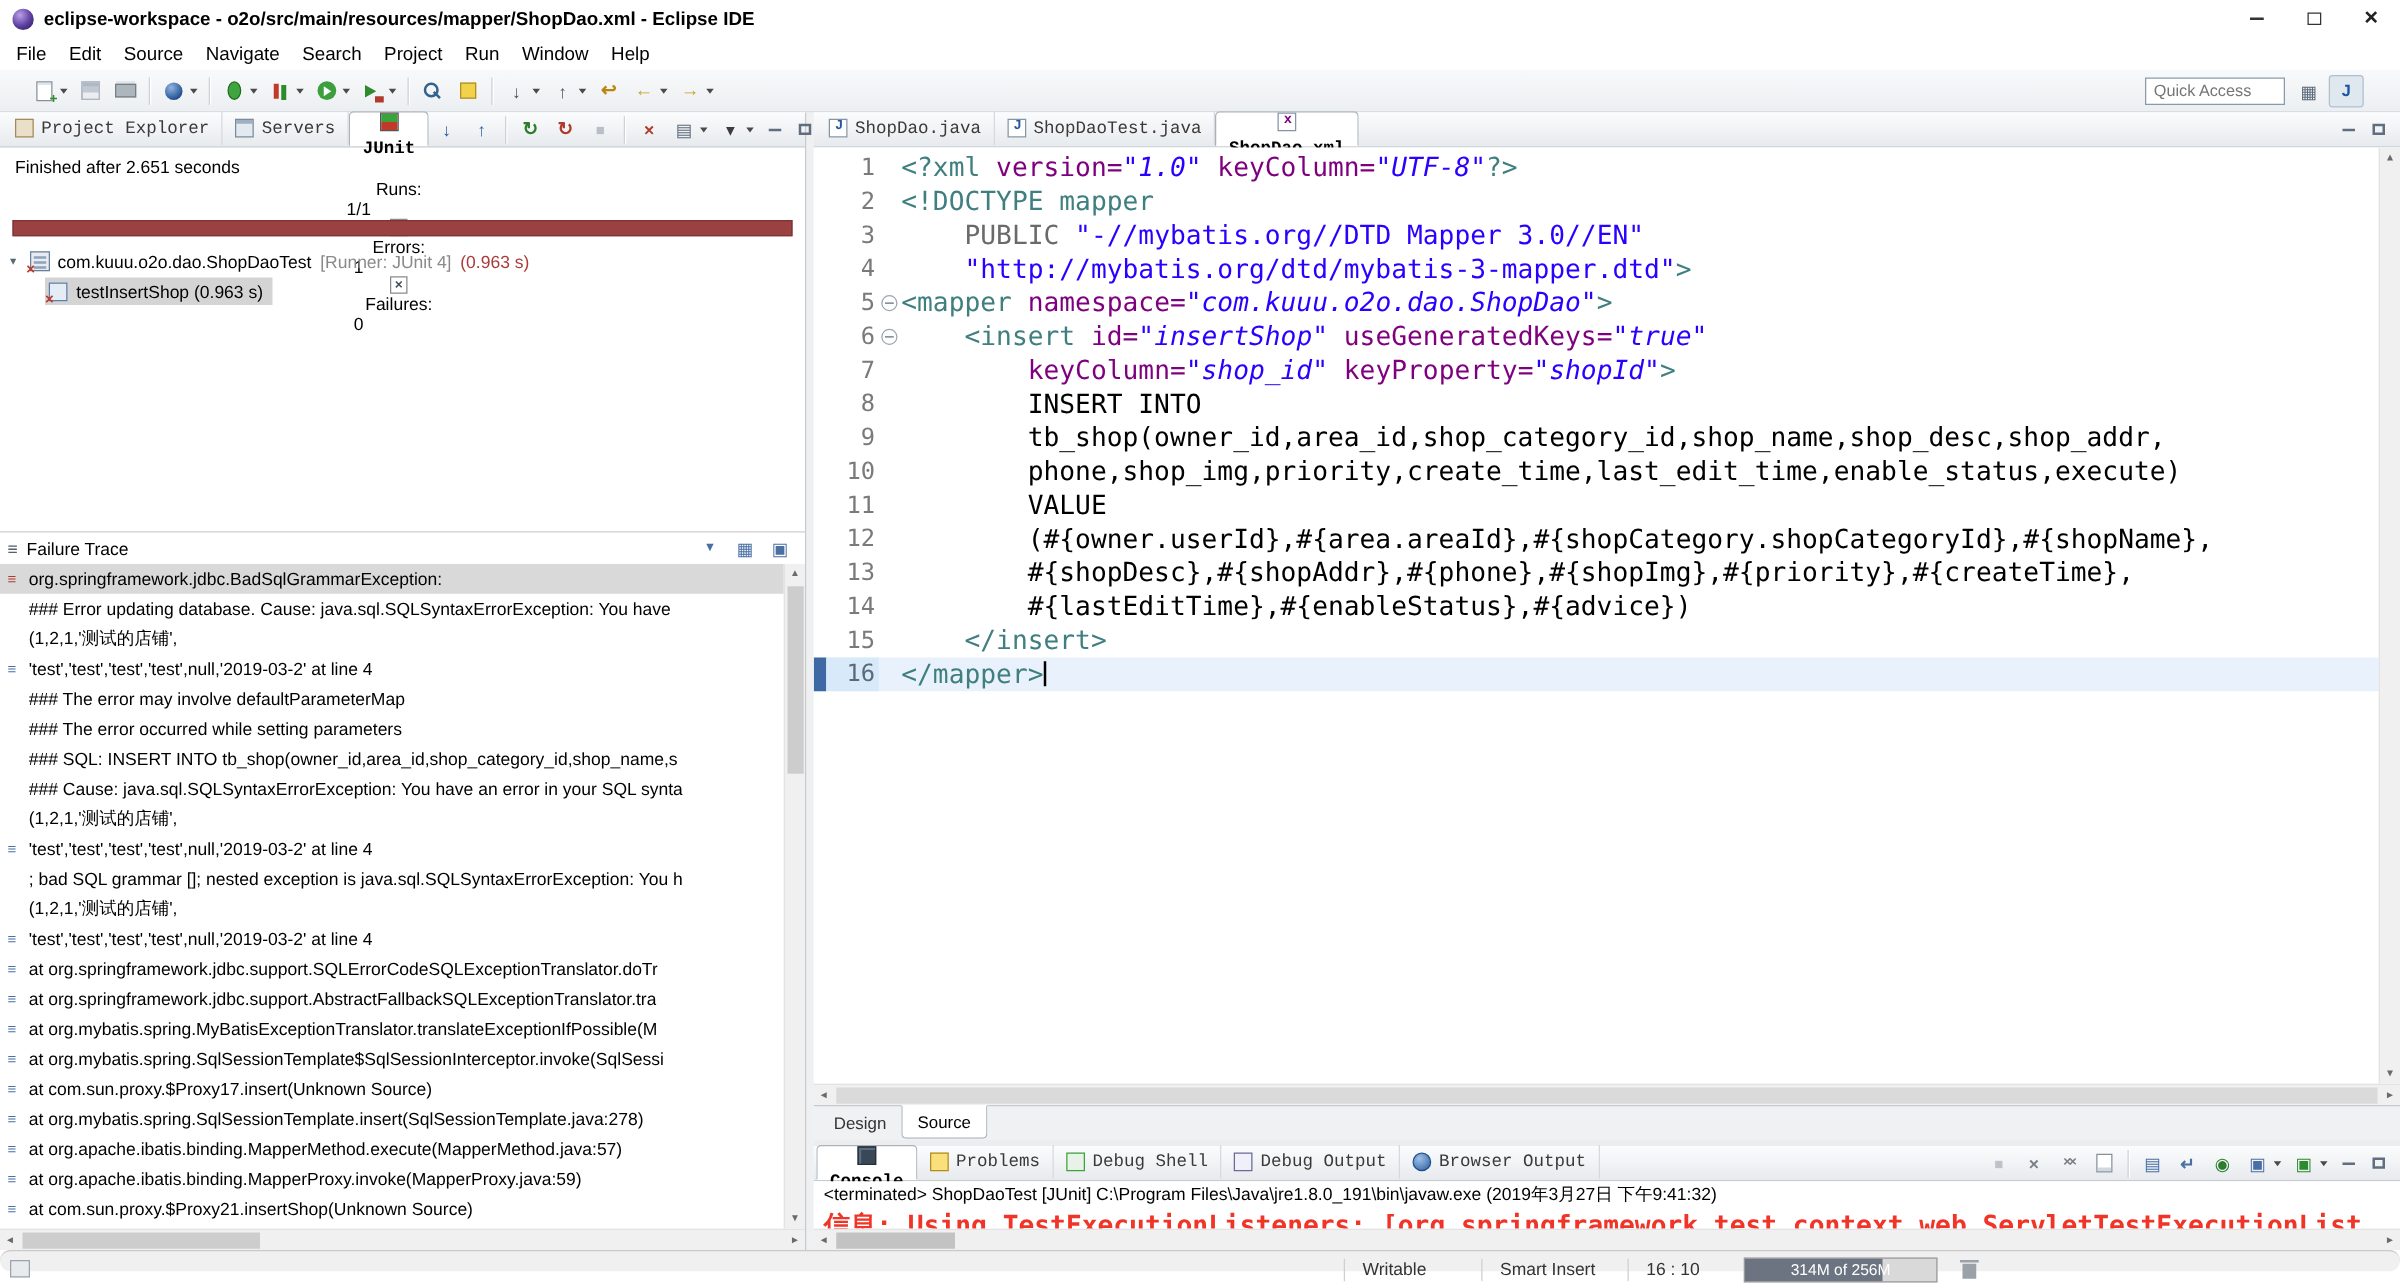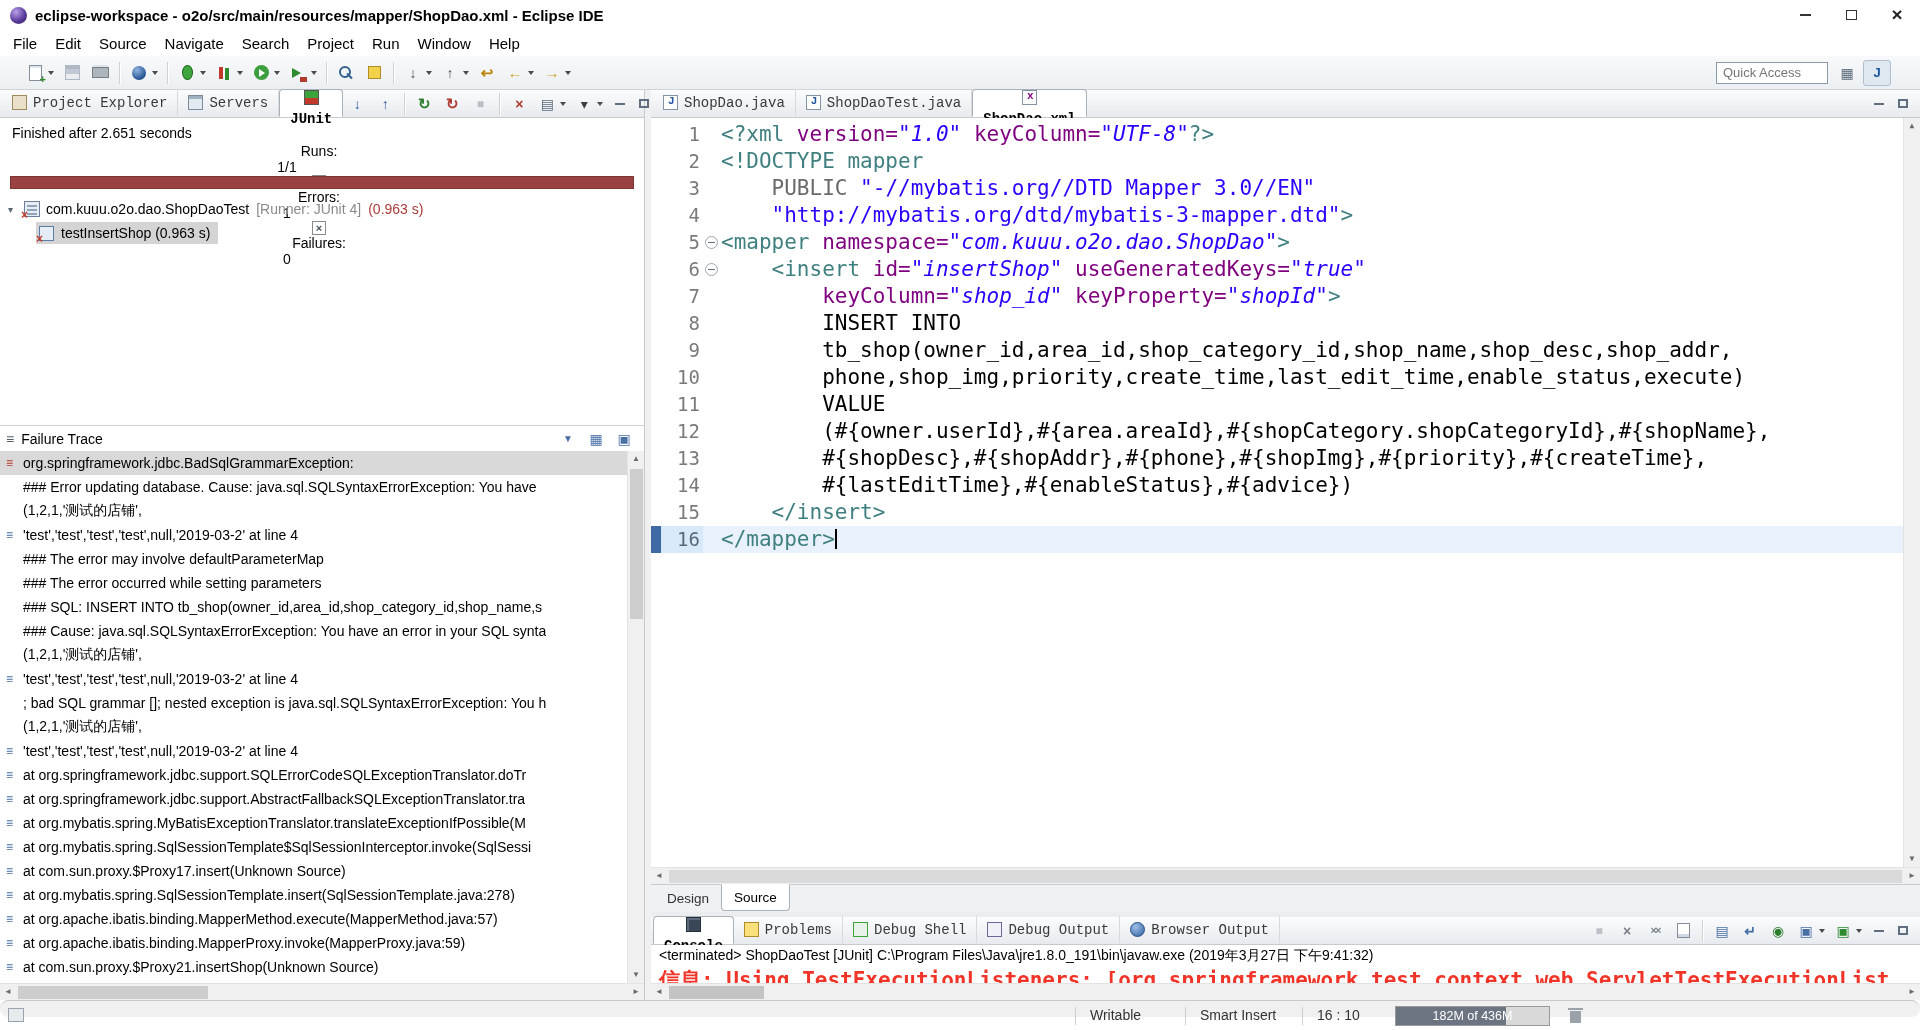--- a/index.html
+++ b/index.html
@@ -630,16 +630,16 @@
   </div>
 </div>
 
 <div class="statusbar">
   <span class="st-trim"></span>
   <span class="st-field" style="left:1075px;">Writable</span>
   <span class="st-field" style="left:1185px;">Smart Insert</span>
   <span class="st-field" style="left:1302px;">16 : 10</span>
   <div class="heap">
     <div class="heap-fill"></div>
-    <span class="heap-text">182M of 436M</span>
+    <span class="heap-text">314M of 256M</span>
   </div>
   <span class="gc"></span>
 </div>
 
 </body></html>

